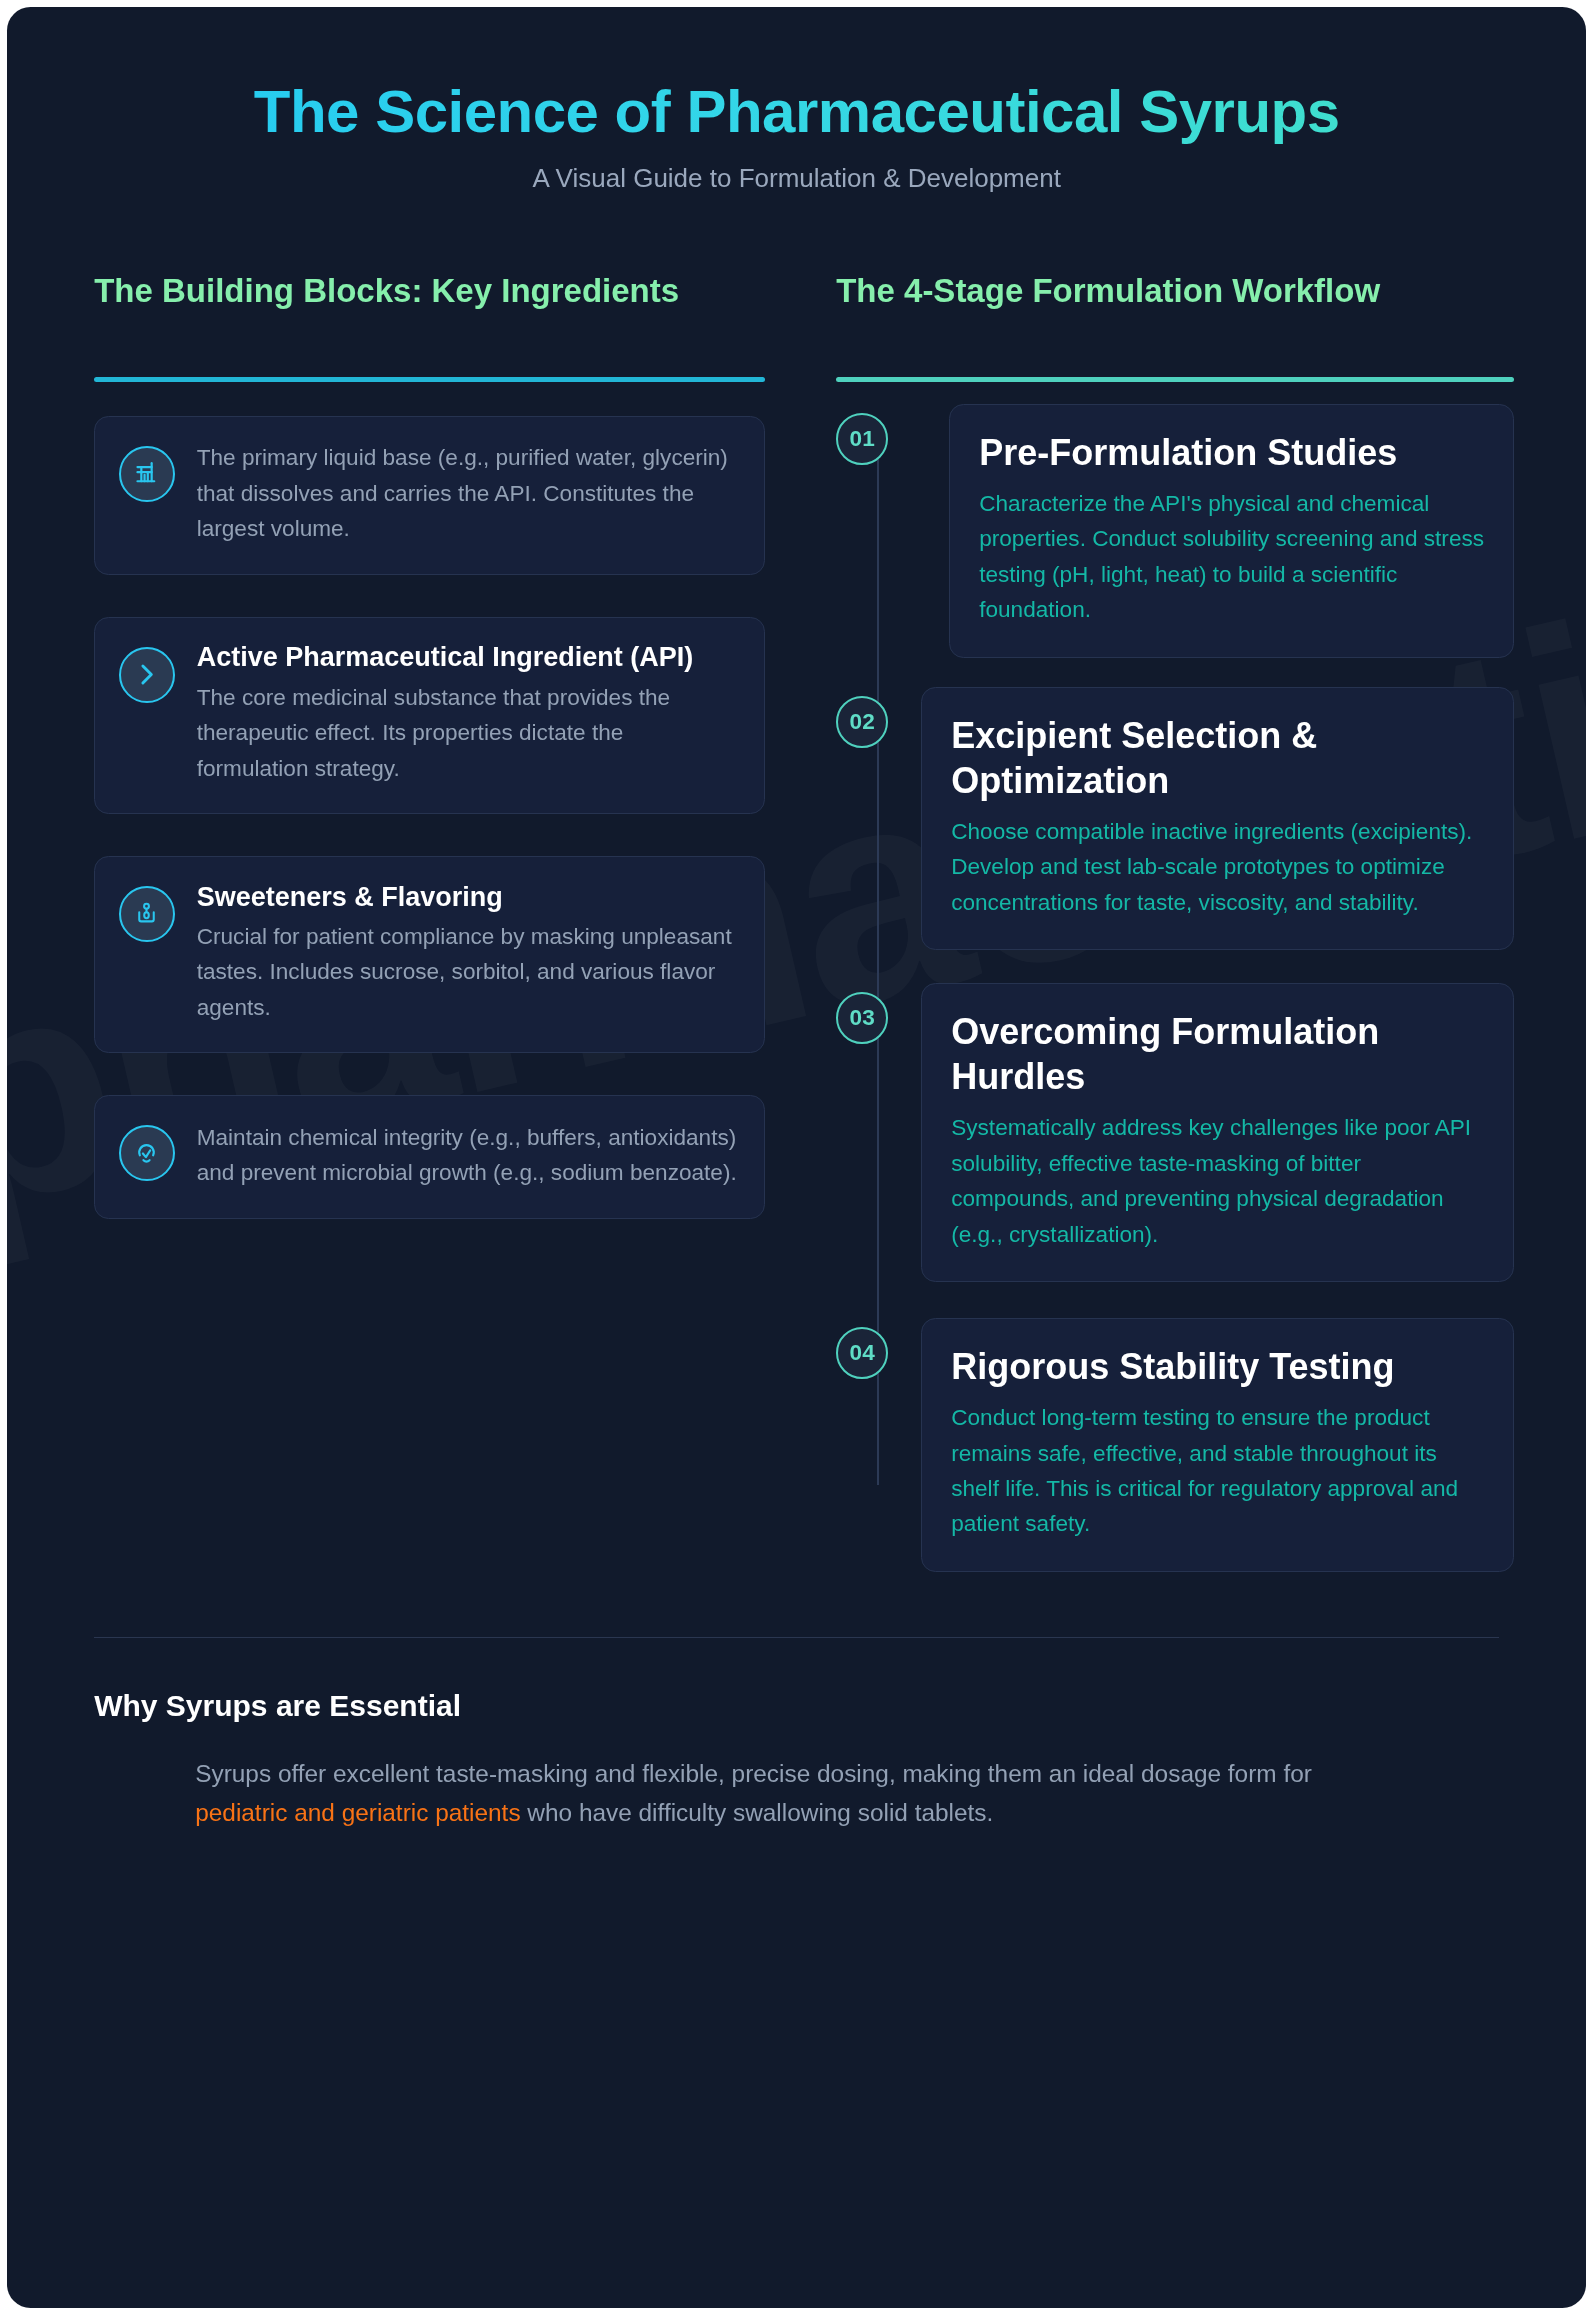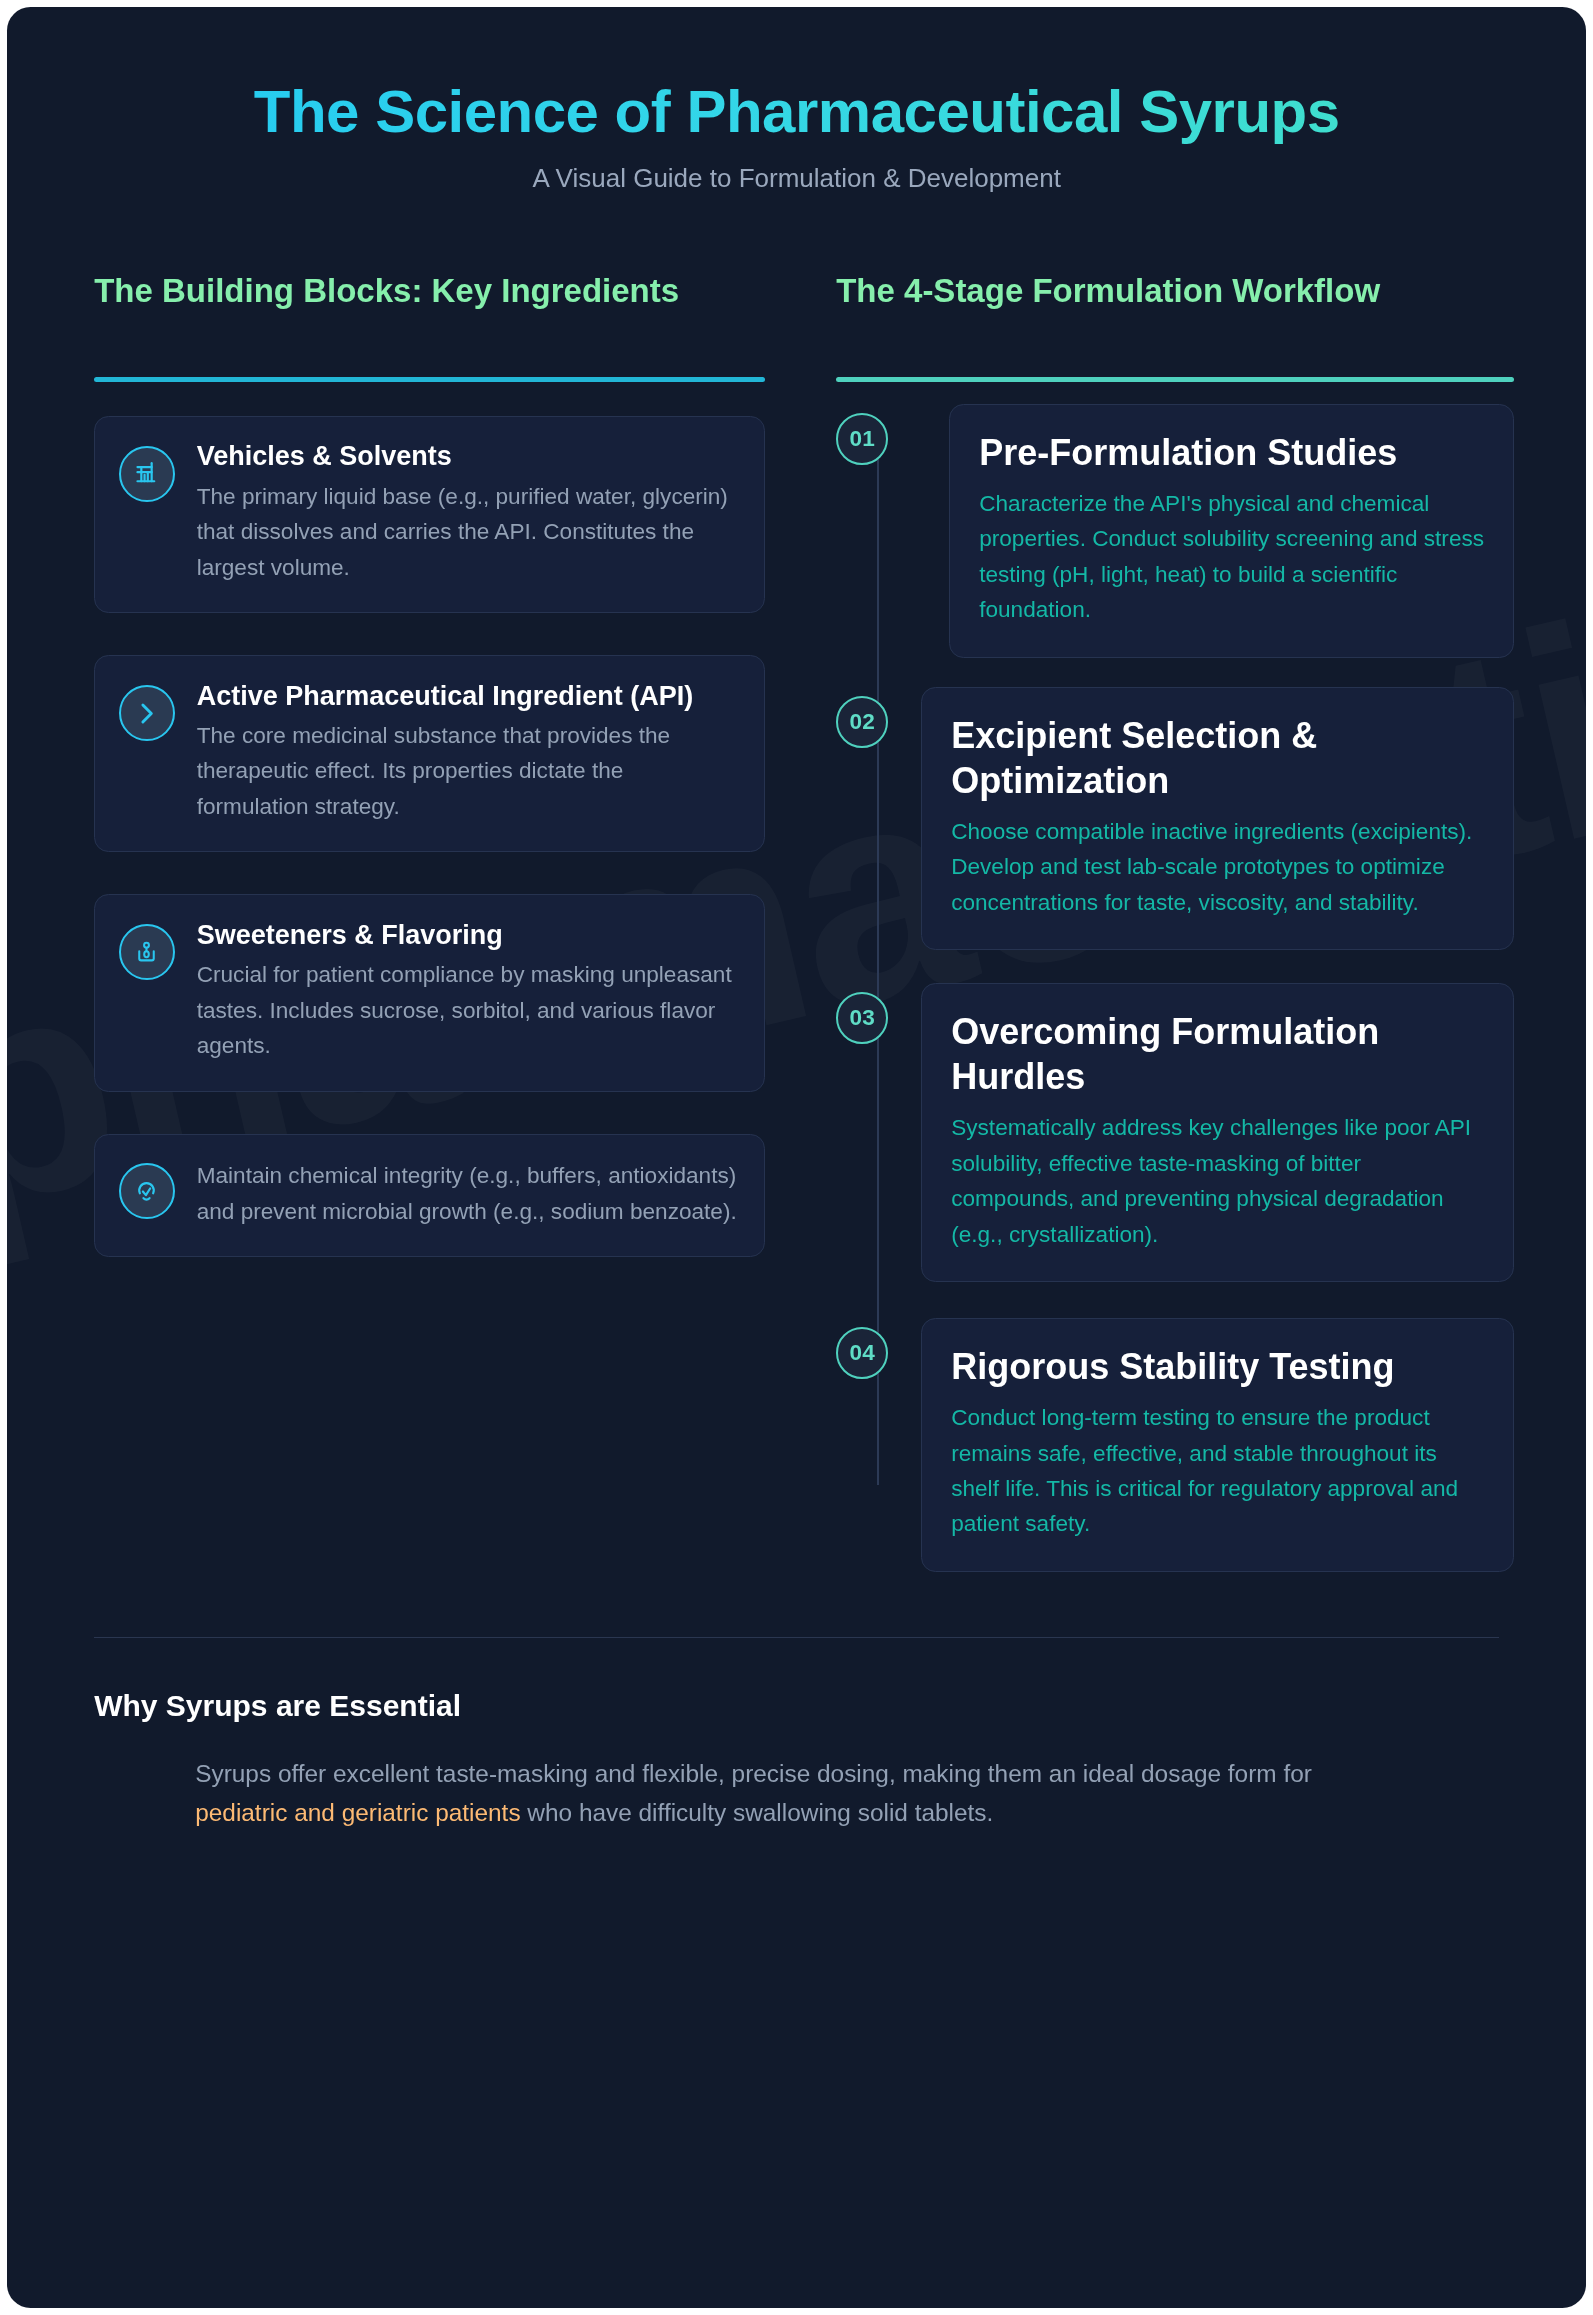--- a/index.html
+++ b/index.html
@@ -233,21 +233,21 @@
     color: #ffffff;
     margin-bottom: 31px;
   }
   .footer-text {
     font-size: 24.4px;
     color: #93a1b5;
     line-height: 1.62;
     max-width: 1203px;
     margin: 0 auto;
   }
-  .hl { color: #fdba74; }
+  .hl { color: #f97316; }
 </style>
 </head>
 <body>
 
 <div id="infographic-root">
   <div class="poster">
 
     <div class="watermark">pharmaceuticalsyrup</div>
 
     <div class="content">
@@ -271,21 +271,20 @@
                   <path d="M5 7h11"></path>
                     <path d="M5 11h11"></path>
                     <path d="M8 7v11"></path>
                     <path d="M13 11v7"></path>
                     <path d="M16 4v14"></path>
                     <path d="M5 18h13"></path>
                     <path d="M10.5 13v5"></path>
                 </svg>
               </div>
               <div class="ing-body">
-                <div class="ing-title">Vehicles &amp; Solvents</div>
                 <div class="ing-desc">The primary liquid base (e.g., purified water, glycerin) that dissolves and carries the API. Constitutes the largest volume.</div>
               </div>
             </div>
 
             <div class="ing-card">
               <div class="ing-icon">
                 <svg width="29" height="29" viewBox="0 0 24 24" fill="none" stroke="#29c6ef" stroke-width="2.4" stroke-linecap="round" stroke-linejoin="round">
                   <polyline points="9 5 16 12 9 19"></polyline>
                 </svg>
               </div>

